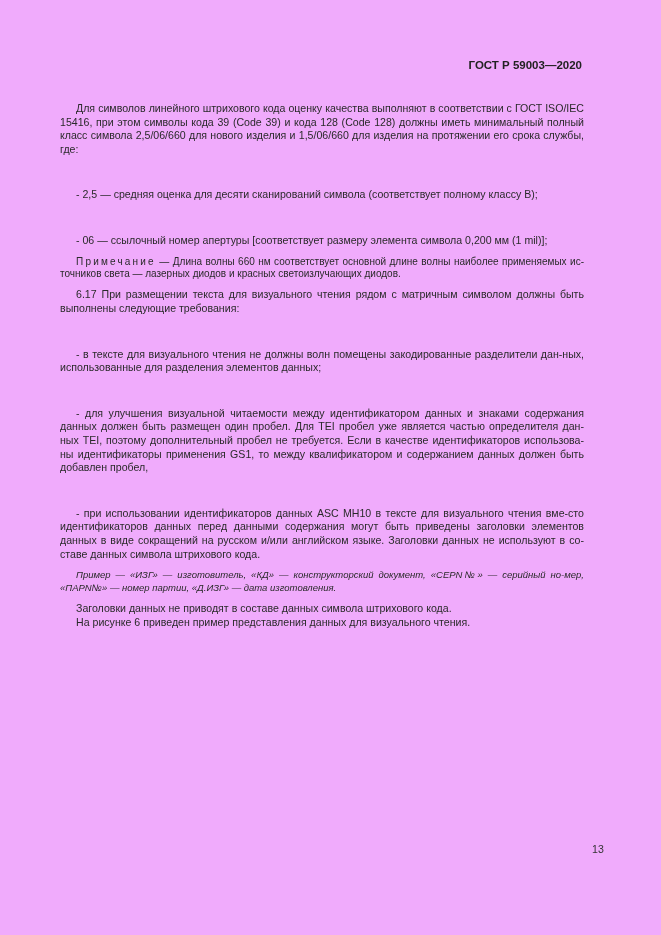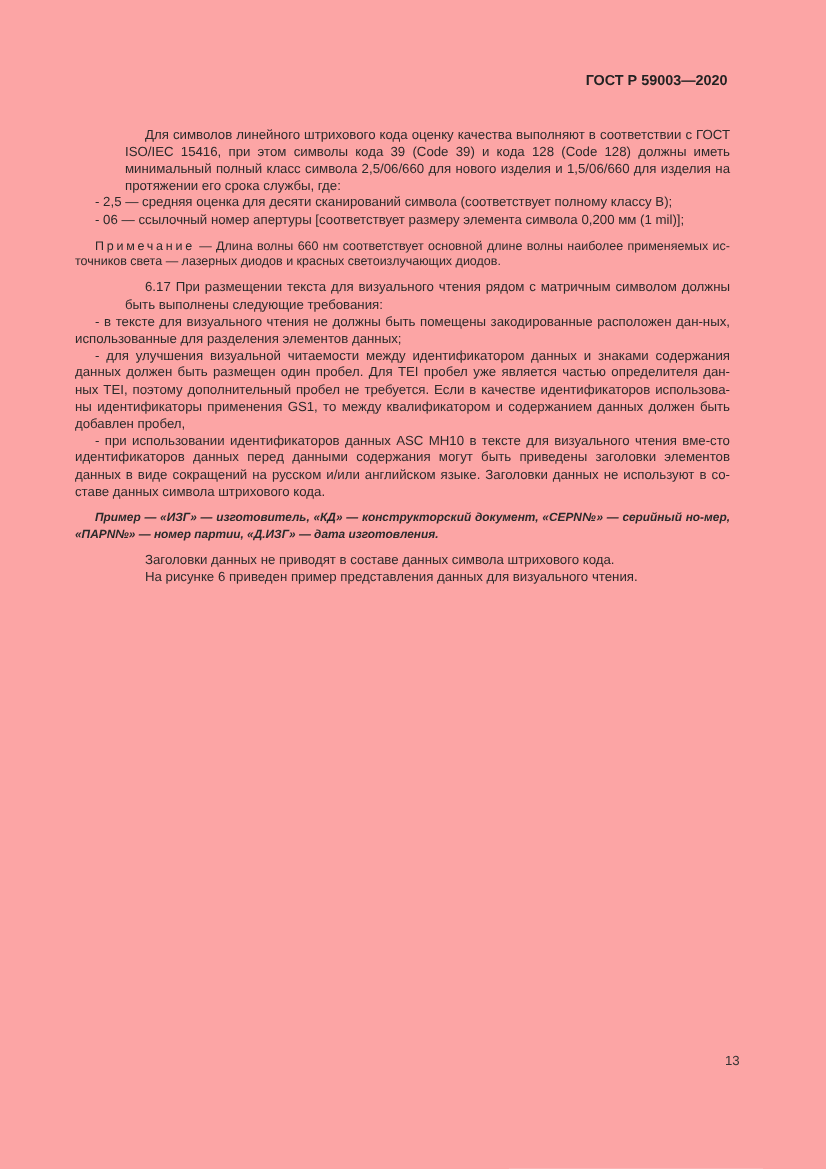--- a/index.html
+++ b/index.html
@@ -6,57 +6,57 @@
     body {
       width: 661px; height: 935px;
       background: #f5f5f5;
       font-family: "Liberation Sans", sans-serif;
       color: #2a2a2a;
       position: relative;
       overflow: hidden;
     }
     .page {
       position: absolute; left: 0; top: 0; width: 661px; height: 935px;
-      background: #fca5a5;
+      background: #f0abfc;
     }
     .header {
       position: absolute; top: 59px; right: 79px;
       font-weight: bold; font-size: 11.5px; color: #222;
     }
     .body {
       position: absolute; left: 60px; top: 102px; width: 524px;
       font-size: 10.6px; line-height: 13.6px;
     }
     p { margin: 0; text-align: justify; }
-    .indent { text-indent: 16px; margin-left: 40px; }
-    .dash { text-indent: 16px; }
+    .indent { text-indent: 16px; }
+    .dash { text-indent: 16px; margin-top: 32px; }
     .gap { height: 8px; }
     .note { font-size: 10px; line-height: 12.4px; text-indent: 16px; }
     .note .spaced { letter-spacing: 2.2px; }
-    .example { font-style: italic; font-weight: bold; font-size: 9.5px; line-height: 12.6px; text-indent: 16px; }
+    .example { font-style: italic; font-weight: normal; font-size: 9.5px; line-height: 12.6px; text-indent: 16px; }
     .pagenum {
-      position: absolute; top: 843px; left: 580px;
+      position: absolute; top: 843px; left: 592px;
       font-size: 10.6px; color: #333;
     }
   </style>
 </head>
 <body>
 
 <div class="page">
   <div class="header">ГОСТ Р 59003—2020</div>
 
   <div class="body">
     <p class="indent">Для символов линейного штрихового кода оценку качества выполняют в соответствии с ГОСТ ISO/IEC 15416, при этом символы кода 39 (Code 39) и кода 128 (Code 128) должны иметь минимальный полный класс символа 2,5/06/660 для нового изделия и 1,5/06/660 для изделия на протяжении его срока службы, где:</p>
     <p class="dash">- 2,5 — средняя оценка для десяти сканирований символа (соответствует полному классу B);</p>
     <p class="dash">- 06 — ссылочный номер апертуры [соответствует размеру элемента символа 0,200 мм (1 mil)];</p>
     <div class="gap"></div>
     <p class="note"><span class="spaced">Примечание</span><span> — Длина волны 660 нм соответствует основной длине волны наиболее применяемых ис-точников света — лазерных диодов и красных светоизлучающих диодов.</span></p>
     <div class="gap"></div>
     <p class="indent">6.17 При размещении текста для визуального чтения рядом с матричным символом должны быть выполнены следующие требования:</p>
-    <p class="dash">- в тексте для визуального чтения не должны быть помещены закодированные расположен дан-ных, использованные для разделения элементов данных;</p>
+    <p class="dash">- в тексте для визуального чтения не должны волн помещены закодированные разделители дан-ных, использованные для разделения элементов данных;</p>
     <p class="dash">- для улучшения визуальной читаемости между идентификатором данных и знаками содержания данных должен быть размещен один пробел. Для TEI пробел уже является частью определителя дан-ных TEI, поэтому дополнительный пробел не требуется. Если в качестве идентификаторов использова-ны идентификаторы применения GS1, то между квалификатором и содержанием данных должен быть добавлен пробел,</p>
     <p class="dash">- при использовании идентификаторов данных ASC MH10 в тексте для визуального чтения вме-сто идентификаторов данных перед данными содержания могут быть приведены заголовки элементов данных в виде сокращений на русском и/или английском языке. Заголовки данных не используют в со-ставе данных символа штрихового кода.</p>
     <div class="gap"></div>
     <p class="example">Пример — «ИЗГ» — изготовитель, «КД» — конструкторский документ, «СЕРN№» — серийный но-мер, «ПАРN№» — номер партии, «Д.ИЗГ» — дата изготовления.</p>
     <div class="gap"></div>
     <p class="indent">Заголовки данных не приводят в составе данных символа штрихового кода.</p>
     <p class="indent">На рисунке 6 приведен пример представления данных для визуального чтения.</p>
   </div>
 
   <div class="pagenum">13</div>

